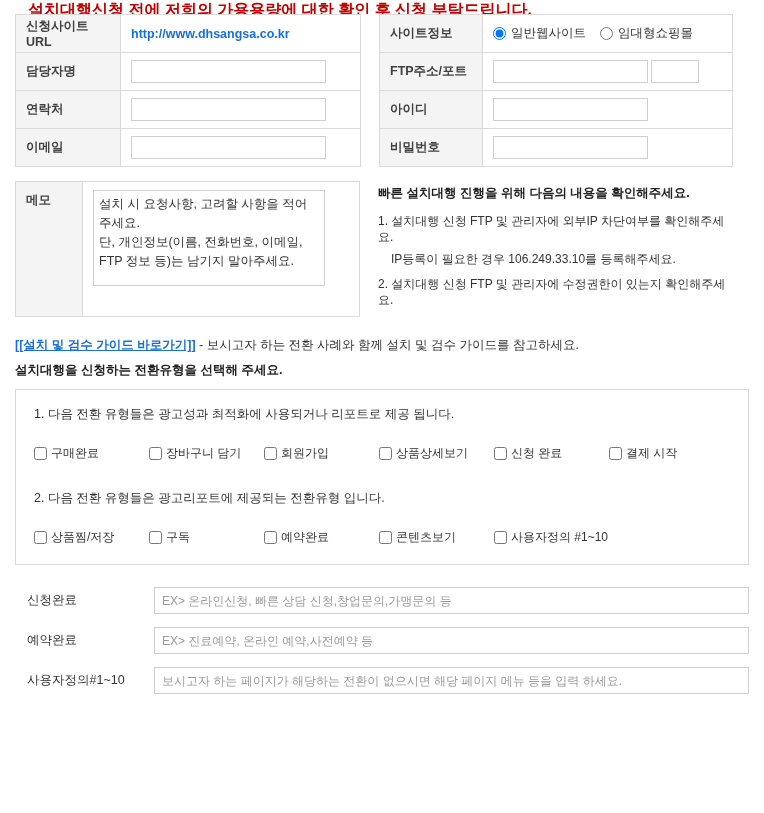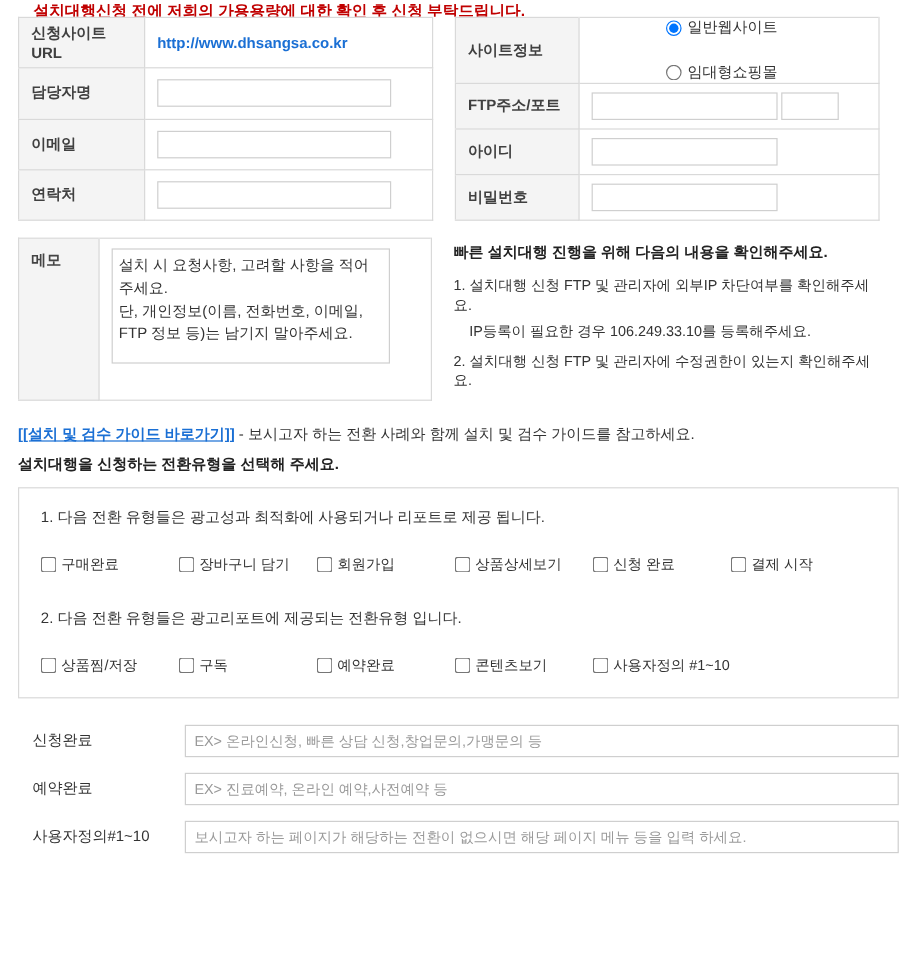--- a/index.html
+++ b/index.html
@@ -10,21 +10,21 @@
     font-family: "Liberation Sans", sans-serif;
     font-size: 12px;
     color: #333333;
     overflow: hidden;
   }
   .page { position: relative; width: 764px; height: 813px; padding: 0 15px; }
 
   .top-notice {
     color: #c00000;
     font-weight: bold;
-    font-size: 13px;
+    font-size: 16px;
     padding: 0 0 4px 13px;
     height: 14px;
     overflow: hidden;
     white-space: nowrap;
   }
 
   
   .form-row { display: flex; gap: 18px; }
   table.ftable {
     border-collapse: collapse;
@@ -64,21 +64,21 @@
   }
   input.txt.wide { width: 155px; }
   input.txt.port { width: 48px; }
 
   .link-url {
     color: #1a6fd4;
     font-weight: bold;
     font-size: 12.5px;
     text-decoration: none;
   }
-  .radio-wrap { display: flex; align-items: center; gap: 20px; font-size: 12.5px; color: #333; flex-direction: column; }
+  .radio-wrap { display: flex; align-items: center; gap: 2px; font-size: 12.5px; color: #333; }
   .radio-wrap label { margin-right: 12px; display: inline-flex; align-items: center; gap: 3px; cursor: pointer; }
   input[type=radio] { margin: 0 2px 0 0; }
 
   
   .memo-area { display: flex; gap: 18px; margin-top: 14px; }
   table.memo-tbl {
     border-collapse: collapse;
     border-top: 1px solid #d9d9d9;
     border-left: 1px solid #d9d9d9;
     width: 345px;
@@ -177,27 +177,27 @@
           <a class="link-url" href="#">http://www.dhsangsa.co.kr</a>
         </td>
       </tr>
       <tr>
         <td class="lbl">담당자명</td>
         <td class="val">
           <input class="txt" type="text" value="" style="">
         </td>
       </tr>
       <tr>
+        <td class="lbl">연락처</td>
+        <td class="val">
+          <input class="txt" type="text" value="" style="">
+        </td>
+      </tr>
+      <tr>
         <td class="lbl">이메일</td>
-        <td class="val">
-          <input class="txt" type="text" value="" style="">
-        </td>
-      </tr>
-      <tr>
-        <td class="lbl">연락처</td>
         <td class="val">
           <input class="txt" type="text" value="" style="">
         </td>
       </tr>
     </tbody>
       </table>
 
     <table class="ftable right-tbl">
       <tbody>
           <tr>

